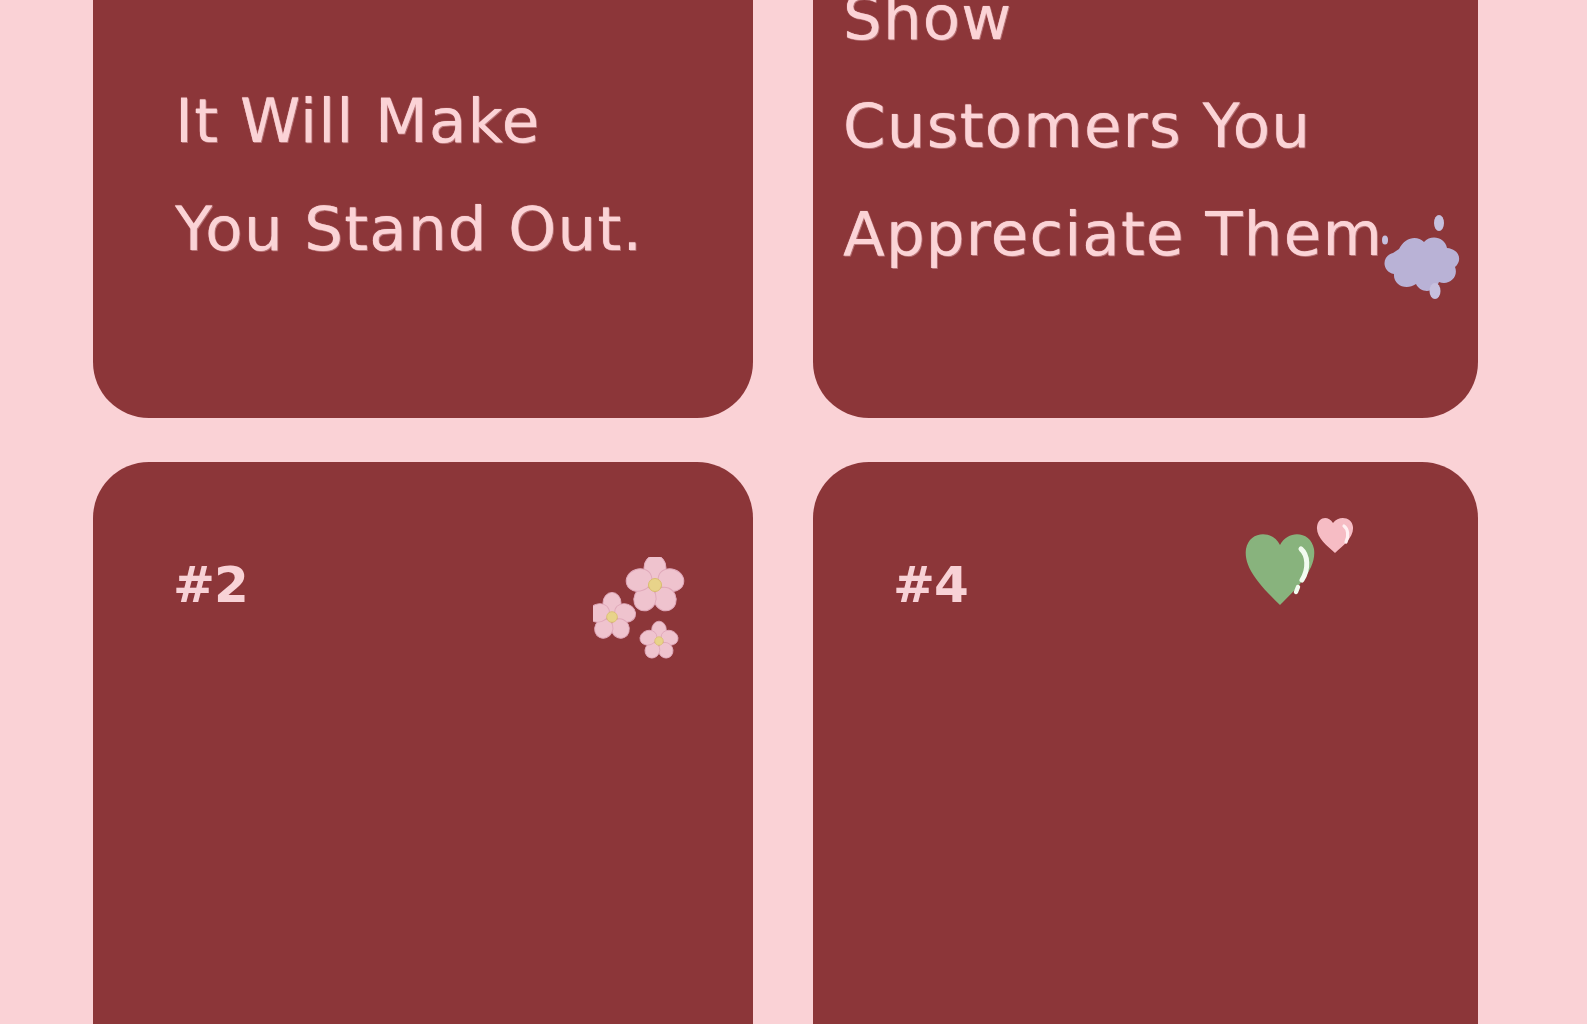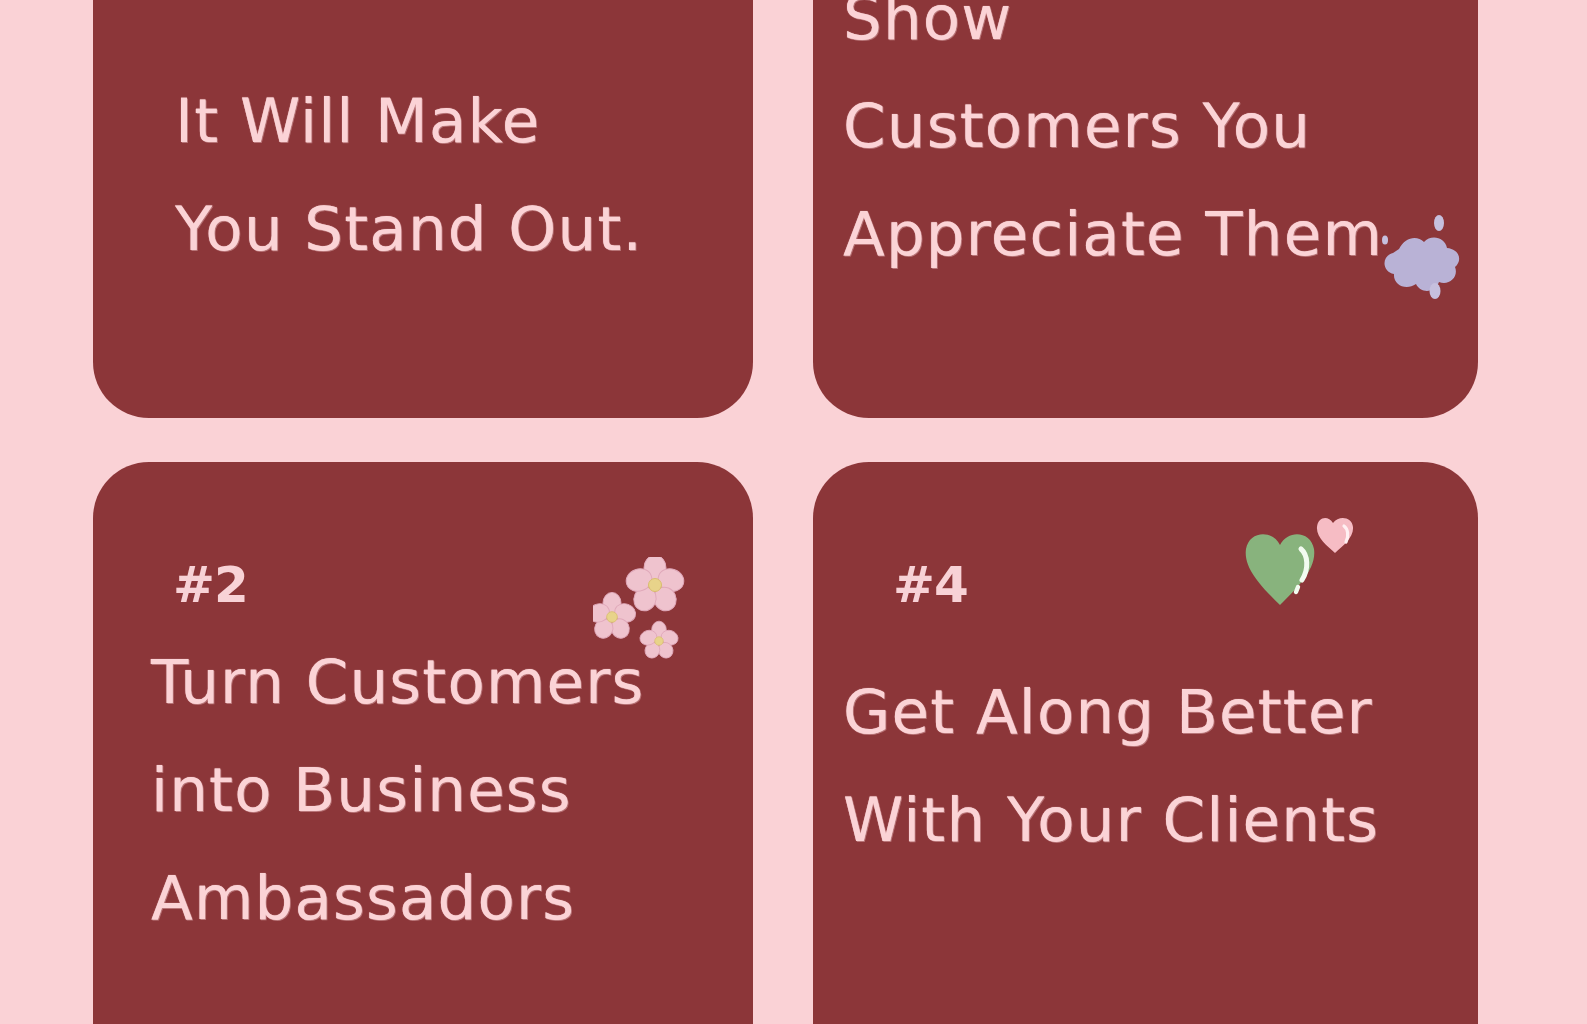--- a/index.html
+++ b/index.html
@@ -122,23 +122,20 @@
                C66 78 52 79 47 69 C37 76 24 70 25 59
                C13 57 12 41 24 38 Z" fill="#B9B2D6"></path>
       <ellipse cx="70" cy="8" rx="5" ry="8" fill="#C6C0DE"></ellipse>
       <ellipse cx="66" cy="76" rx="5.5" ry="8" fill="#C6C0DE"></ellipse>
       <ellipse cx="16" cy="25" rx="3" ry="4.5" fill="#C6C0DE"></ellipse>
     </svg>
   </div>
 
   <div class="card card--bl">
     <p class="rank">#2</p>
-    <p class="headline">Turn Customers
-into Business
-Ambassadors</p>
 
     <svg class="deco deco--flowers" viewBox="0 0 110 110">
       <g transform="translate(62,28)">
         <g fill="#EFC3CE" stroke="#E0A9BA" stroke-width="1">
           <ellipse cx="0" cy="-17" rx="11" ry="13"></ellipse>
           <ellipse cx="16" cy="-5" rx="13" ry="11" transform="rotate(20 16 -5)"></ellipse>
           <ellipse cx="10" cy="14" rx="11" ry="12" transform="rotate(-25 10 14)"></ellipse>
           <ellipse cx="-10" cy="14" rx="11" ry="12" transform="rotate(25 -10 14)"></ellipse>
           <ellipse cx="-16" cy="-5" rx="13" ry="11" transform="rotate(-20 -16 -5)"></ellipse>
         </g>
@@ -162,22 +159,20 @@
           <ellipse cx="-10" cy="14" rx="11" ry="12" transform="rotate(25 -10 14)"></ellipse>
           <ellipse cx="-16" cy="-5" rx="13" ry="11" transform="rotate(-20 -16 -5)"></ellipse>
         </g>
         <circle cx="0" cy="0" r="6.5" fill="#E8D38A" stroke="#D9BE6E" stroke-width="1"></circle>
       </g>
     </svg>
   </div>
 
   <div class="card card--br">
     <p class="rank">#4</p>
-    <p class="headline">Get Along Better
-With Your Clients</p>
 
     <svg class="deco deco--hearts" viewBox="0 0 120 100">
       <path d="M95 6 C101 -2 114 0 115 10 C116 20 105 29 97 36
                C89 29 78 20 79 10 C80 0 90 -2 95 6 Z" fill="#F6BCC4"></path>
       <path d="M106 9 C110 12 111 19 108 25" fill="none" stroke="#FFF0F2" stroke-width="3.2" stroke-linecap="round"></path>
       <path d="M42 28 C50 12 73 14 76 32 C79 52 58 72 42 88
                C26 72 5 52 8 32 C11 14 34 12 42 28 Z" fill="#88B37D"></path>
       <path d="M63 32 C70 38 71 52 64 63" fill="none" stroke="#F2FBF0" stroke-width="5" stroke-linecap="round"></path>
       <path d="M60 70 L58 75" fill="none" stroke="#F2FBF0" stroke-width="4.4" stroke-linecap="round"></path>
     </svg>

